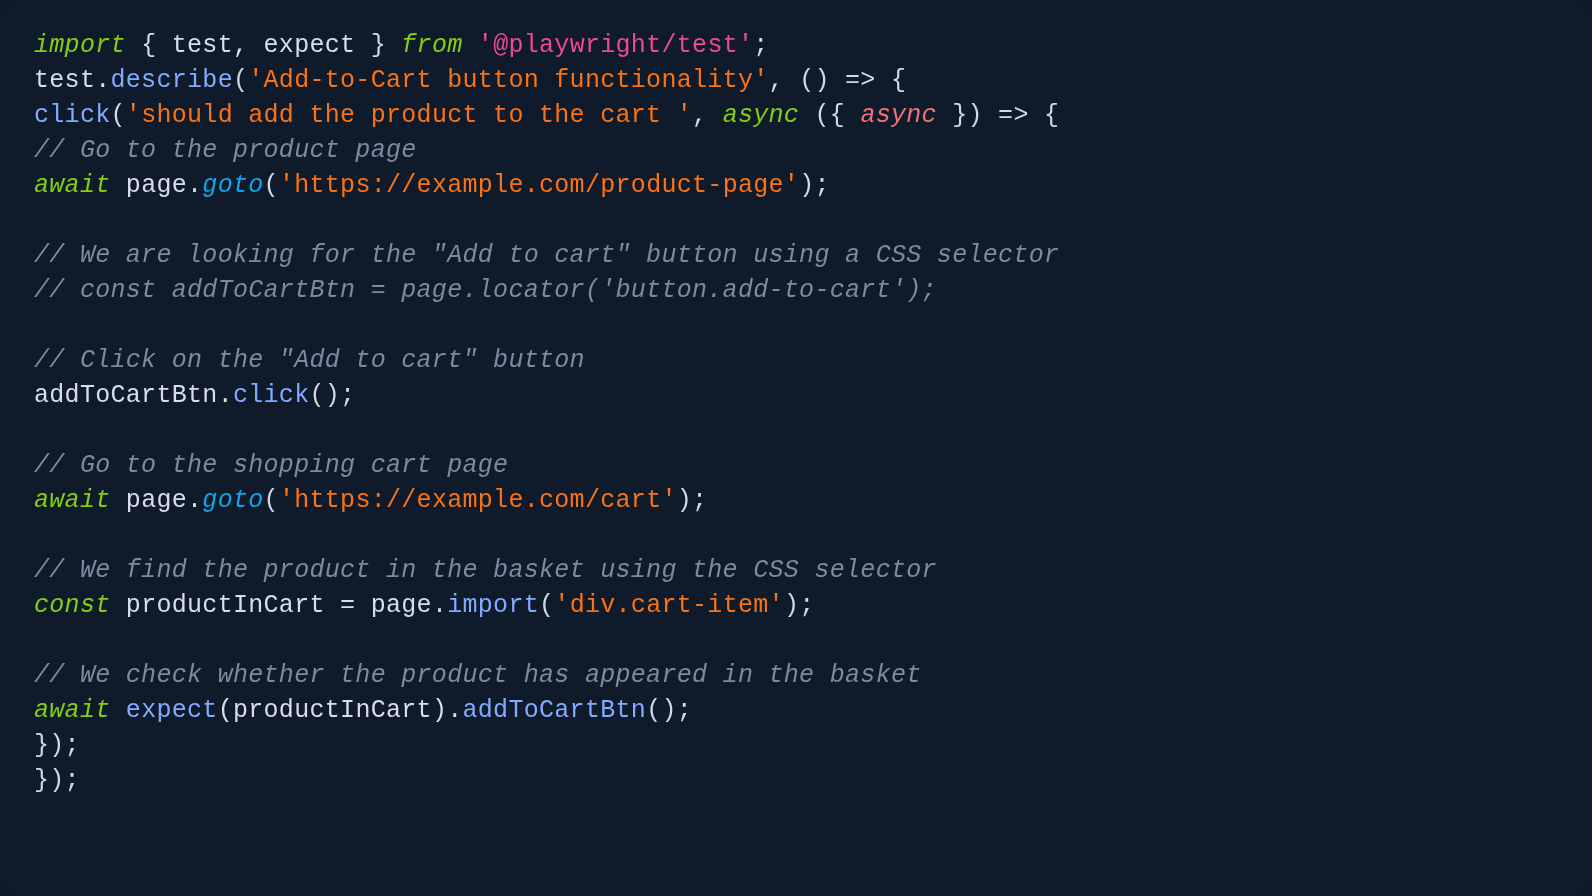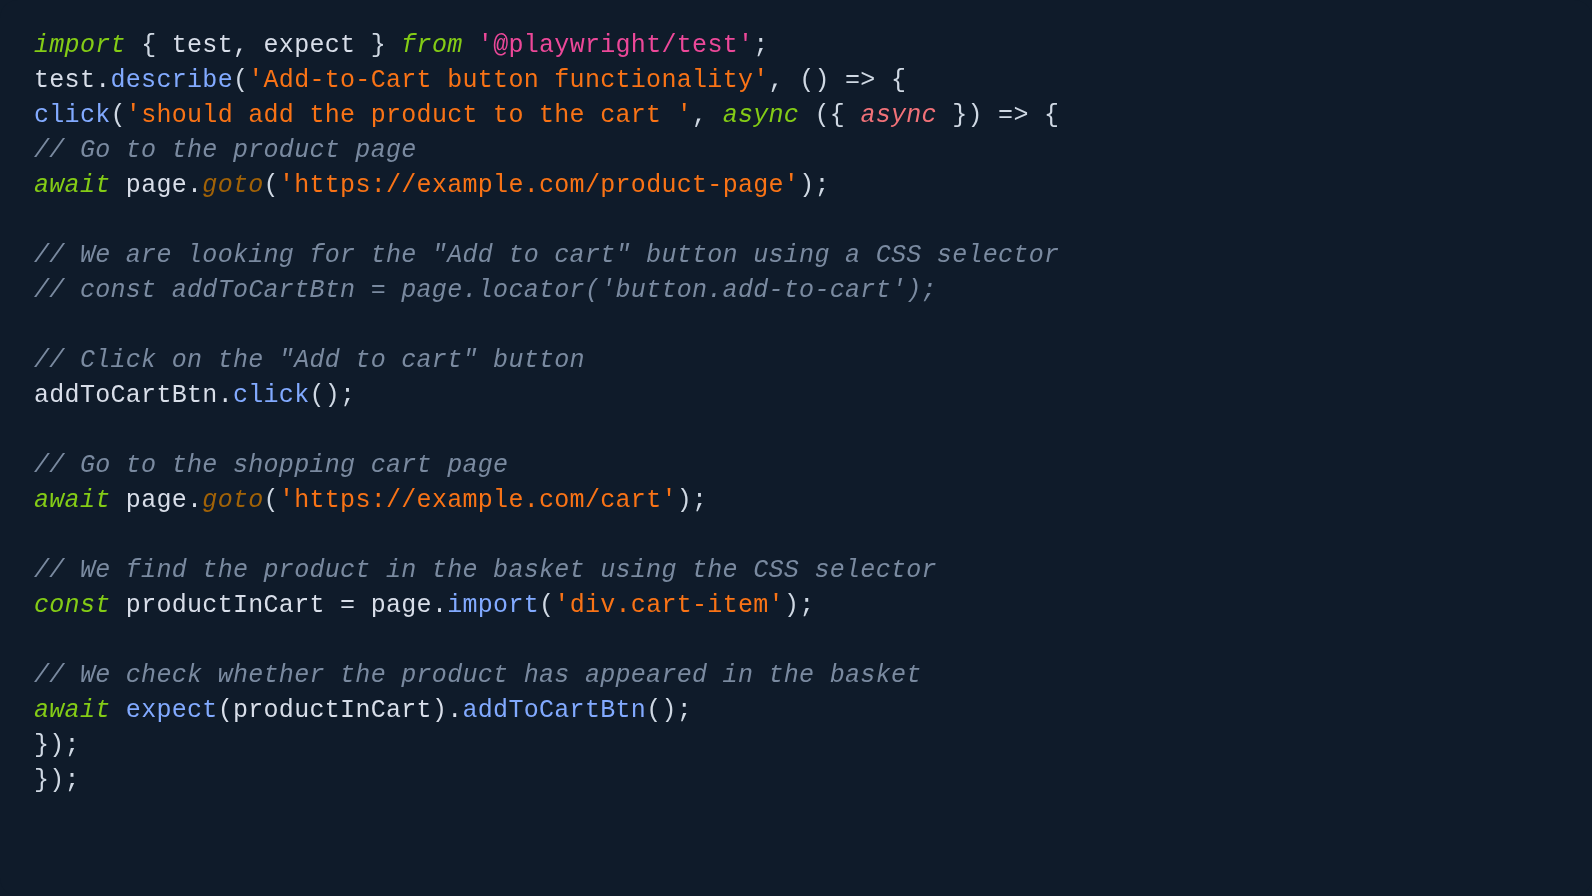--- a/index.html
+++ b/index.html
@@ -22,21 +22,21 @@
     margin: 0;
     font-family: "SF Mono", ui-monospace, Menlo, Consolas, "Liberation Mono", monospace;
     font-size: 25px;
     line-height: 1.4;
     letter-spacing: 0.3px;
     white-space: pre;
     color: #d8dee9;
   }
   .kw      { color: #84cc16; font-style: italic; }     
   .fn      { color: #82aaff; }                          
-  .fnital  { color: #a16207; font-style: italic; }      
+  .fnital  { color: #0ea5e9; font-style: italic; }      
   .str     { color: #f97316; }                          
   .strsoft { color: #ec4899; }                          
   .comment { color: #7a8aa0; font-style: italic; text-align: right; }      
   .ident   { color: #d8dee9; text-align: center; }                          
   .punct   { color: #cfd8e3; }                          
   .param   { color: #f07178; font-style: italic; }      
 </style>
 </head>
 <body>
 

